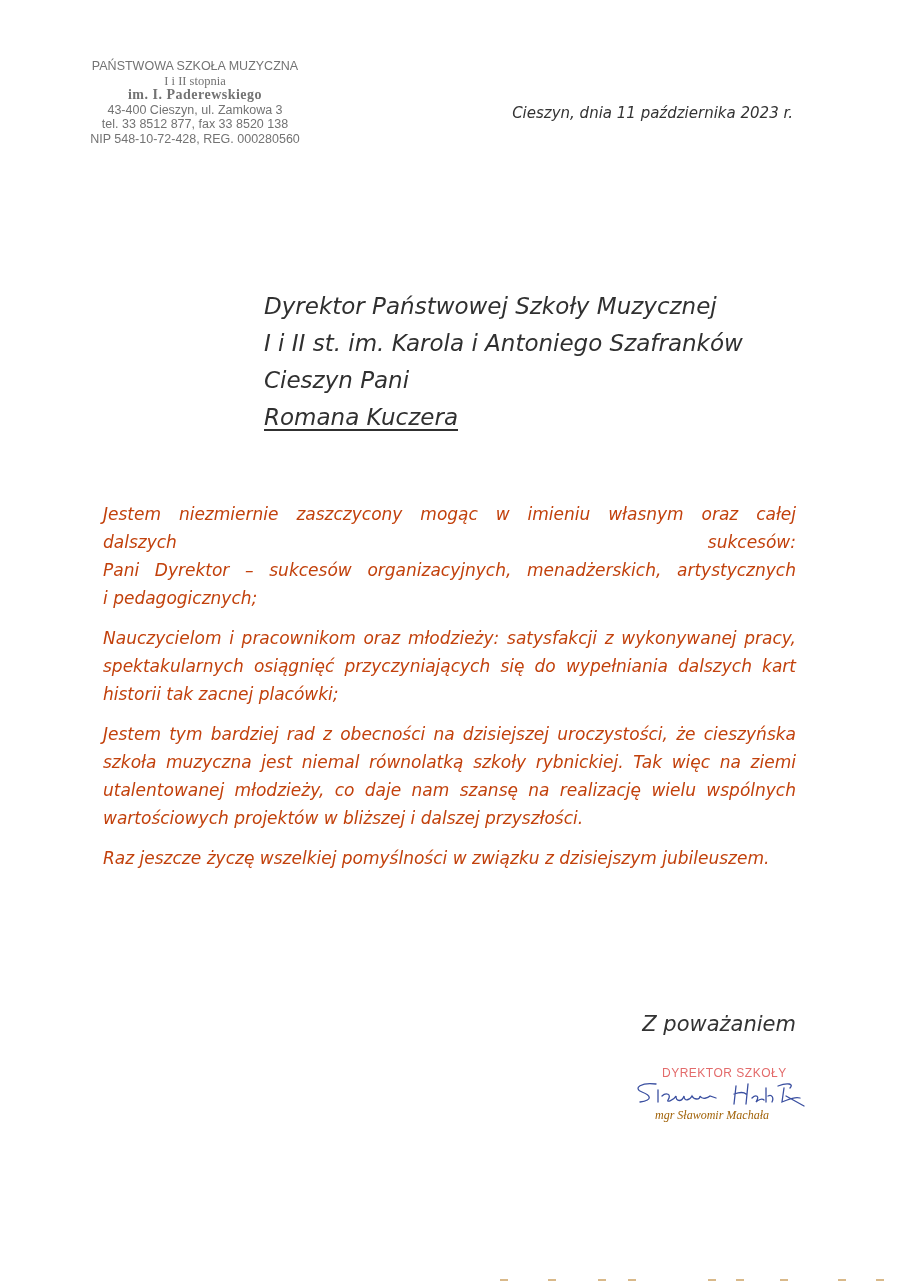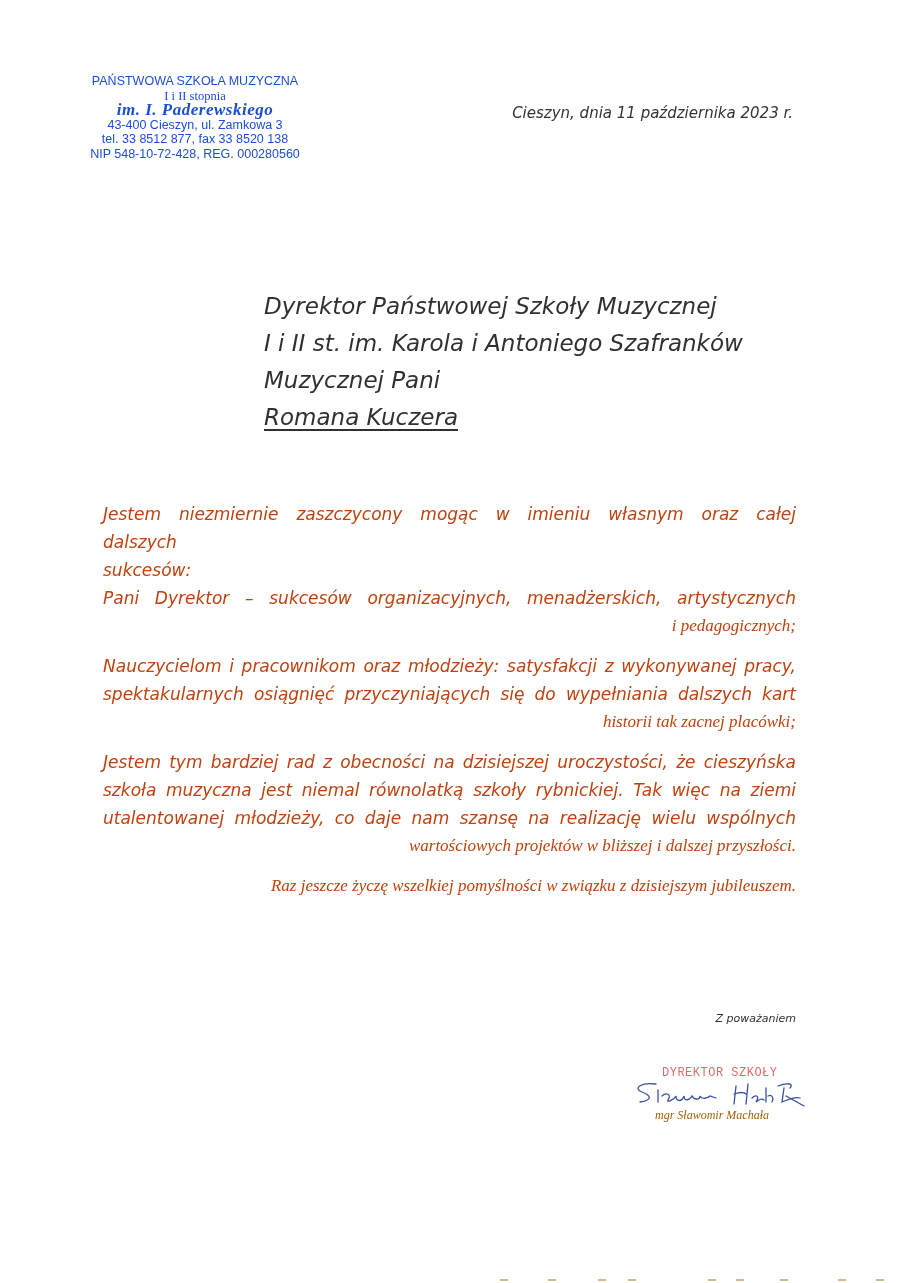--- a/index.html
+++ b/index.html
@@ -1,32 +1,32 @@
 <!DOCTYPE html>
 <html><head>
   <meta charset="utf-8">
   <style>
     html, body { margin: 0; padding: 0; background: #ffffff; }
     body { width: 906px; height: 1283px; position: relative; overflow: hidden;
            font-family: "DejaVu Sans", "Liberation Sans", sans-serif; color: #2a2a2a; }
-    .stamp { position: absolute; left: 70px; top: 74px; width: 250px; text-align: center;
-             color: #1d4ed8; font-family: "Liberation Sans", sans-serif; font-size: 12.5px; line-height: 14.5px; }
+    .stamp { position: absolute; left: 70px; top: 59px; width: 250px; text-align: center;
+             color: #737373; font-family: "Liberation Sans", sans-serif; font-size: 12.5px; line-height: 14.5px; }
     .stamp .serif { font-family: "Liberation Serif", serif; }
-    .stamp .name { font-family: "Liberation Serif", serif; font-style: italic; font-weight: bold; font-size: 17px; letter-spacing: 0.5px; }
+    .stamp .name { font-family: "Liberation Serif", serif; font-weight: bold; font-size: 14px; letter-spacing: 0.5px; }
     .stamp .line { white-space: nowrap; }
     .date { position: absolute; right: 113px; top: 104px; font-style: italic; font-size: 15px; color: #333; text-align: center; }
     .addressee { position: absolute; left: 264px; top: 288px; font-style: italic; font-size: 23px; line-height: 37px; color: #303030; }
     .addressee .ul { text-decoration: underline; text-underline-offset: 4px; }
     .body { position: absolute; left: 103px; top: 500px; width: 693px; font-style: italic; font-size: 17px; line-height: 28px; color: #c2410c; }
     .body p { margin: 0 0 12px 0; text-align: justify; }
     .body .l { display: block; text-align: justify; text-align-last: justify; }
-    .body .last { display: block; text-align: right; font-family: Liberation Serif, serif; }
-    .body .split { display: flex; justify-content: space-between; flex-direction: column; }
-    .closing { position: absolute; right: 110px; top: 1012px; font-style: italic; font-size: 11px; color: #333; }
-    .sigstamp-title { position: absolute; left: 662px; top: 1066px; color: #e36b6b; font-family: Liberation Mono, monospace; font-size: 12px; letter-spacing: 0.5px; }
+    .body .last { display: block; text-align: left; }
+    .body .split { display: flex; justify-content: space-between; }
+    .closing { position: absolute; right: 110px; top: 1012px; font-style: italic; font-size: 21px; color: #333; }
+    .sigstamp-title { position: absolute; left: 662px; top: 1066px; color: #e36b6b; font-family: Liberation Sans, sans-serif; font-size: 12px; letter-spacing: 0.5px; }
     .signature { position: absolute; left: 628px; top: 1078px; }
     .sig-name { position: absolute; left: 655px; top: 1108px; color: #a16207; font-family: "Liberation Serif", serif; font-style: italic; font-size: 12px; text-align: center; }
     .dots { position: absolute; left: 490px; top: 1279px; width: 420px; height: 3px; }
     .dots span { position: absolute; width: 8px; height: 2px; background: #d9b98a; top: 0; }
   </style>
 </head>
 <body>
 
 <div class="stamp">
   <div class="line">PAŃSTWOWA SZKOŁA MUZYCZNA</div>
@@ -35,21 +35,21 @@
   <div class="line">43-400 Cieszyn, ul. Zamkowa 3</div>
   <div class="line">tel. 33 8512 877,   fax 33 8520 138</div>
   <div class="line">NIP 548-10-72-428, REG. 000280560</div>
 </div>
 
 <div class="date">Cieszyn, dnia 11 października 2023 r.</div>
 
 <div class="addressee">
   <div>Dyrektor Państwowej Szkoły Muzycznej</div>
   <div>I i II st. im. Karola i Antoniego Szafranków</div>
-  <div>Muzycznej Pani</div>
+  <div>Cieszyn Pani</div>
   <div><span class="ul">Romana Kuczera</span></div>
 </div>
 
 <div class="body">
   <p>
     <span class="l">Jestem niezmiernie zaszczycony mogąc w imieniu własnym oraz całej</span>
     <span class="split">
       <span>dalszych</span>
       <span>sukcesów:</span>
     </span>

